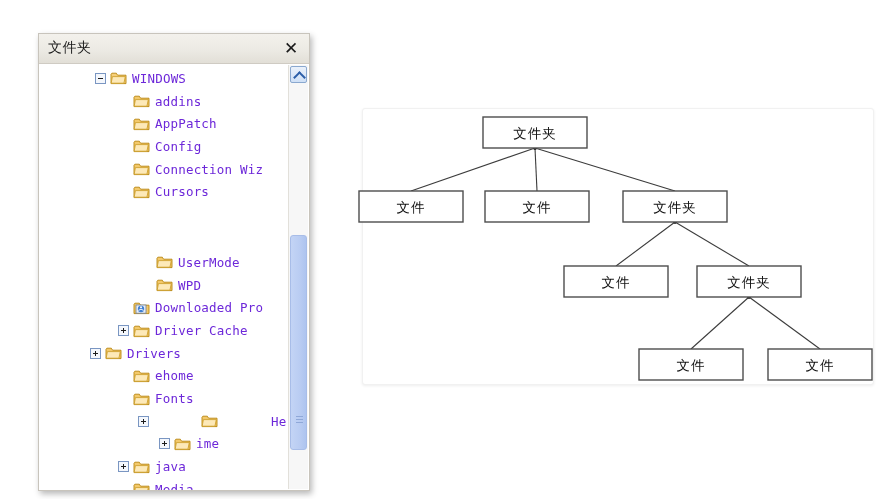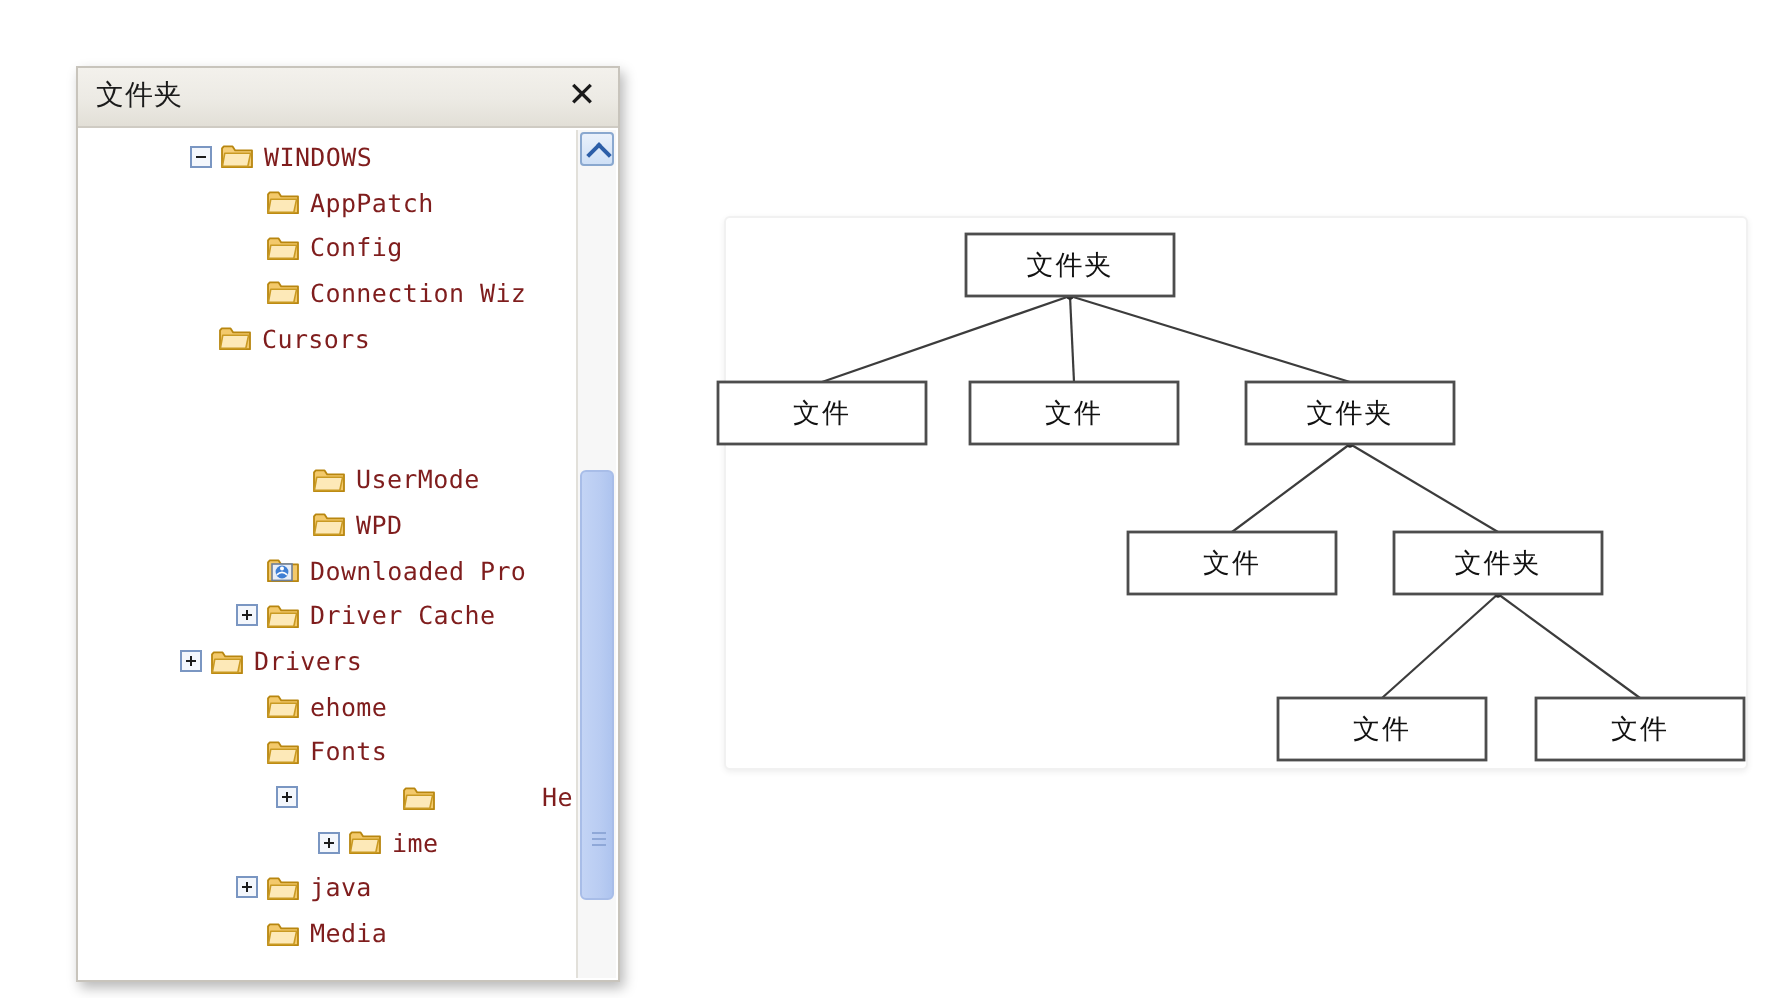--- a/index.html
+++ b/index.html
@@ -121,21 +121,21 @@
     width: 17px;
     height: 14px;
     flex: 0 0 auto;
     margin-right: 5px;
     position: relative;
   }
   .folder-icon svg { display: block; }
   .row-label {
     font-family: "DejaVu Sans Mono", "Liberation Mono", monospace;
     font-size: 12.5px;
-    color: #7f1d1d;
+    color: #6d28d9;
     letter-spacing: 0.2px;
   }
 
   
   #scrollbar {
     position: absolute;
     right: 1px;
     top: 1px;
     bottom: 1px;
     width: 20px;
@@ -255,20 +255,30 @@
           <span class="row-label">WINDOWS</span>
         </div>
         <div class="tree-row" style="padding-left: 79px;">
           <span class="toggle-spacer"></span>
           <span class="folder-icon">
             <svg width="17" height="14" viewBox="0 0 17 14">
               <path d="M1 3.2 L1 12.6 L16 12.6 L16 4.2 L7.6 4.2 L6.3 2.2 L1.9 2.2 Z" fill="#f3c96b" stroke="#b8860f" stroke-width="0.9" stroke-linejoin="round"></path>
               <path d="M2.4 5.6 L15.3 5.6 L13.9 12.2 L1.2 12.2 Z" fill="#fde9b8" stroke="#c99a23" stroke-width="0.8" stroke-linejoin="round"></path>
             </svg>
           </span>
+          <span class="row-label">addins</span>
+        </div>
+        <div class="tree-row" style="padding-left: 79px;">
+          <span class="toggle-spacer"></span>
+          <span class="folder-icon">
+            <svg width="17" height="14" viewBox="0 0 17 14">
+              <path d="M1 3.2 L1 12.6 L16 12.6 L16 4.2 L7.6 4.2 L6.3 2.2 L1.9 2.2 Z" fill="#f3c96b" stroke="#b8860f" stroke-width="0.9" stroke-linejoin="round"></path>
+              <path d="M2.4 5.6 L15.3 5.6 L13.9 12.2 L1.2 12.2 Z" fill="#fde9b8" stroke="#c99a23" stroke-width="0.8" stroke-linejoin="round"></path>
+            </svg>
+          </span>
           <span class="row-label">AppPatch</span>
         </div>
         <div class="tree-row" style="padding-left: 79px;">
           <span class="toggle-spacer"></span>
           <span class="folder-icon">
             <svg width="17" height="14" viewBox="0 0 17 14">
               <path d="M1 3.2 L1 12.6 L16 12.6 L16 4.2 L7.6 4.2 L6.3 2.2 L1.9 2.2 Z" fill="#f3c96b" stroke="#b8860f" stroke-width="0.9" stroke-linejoin="round"></path>
               <path d="M2.4 5.6 L15.3 5.6 L13.9 12.2 L1.2 12.2 Z" fill="#fde9b8" stroke="#c99a23" stroke-width="0.8" stroke-linejoin="round"></path>
             </svg>
           </span>
@@ -277,21 +287,21 @@
         <div class="tree-row" style="padding-left: 79px;">
           <span class="toggle-spacer"></span>
           <span class="folder-icon">
             <svg width="17" height="14" viewBox="0 0 17 14">
               <path d="M1 3.2 L1 12.6 L16 12.6 L16 4.2 L7.6 4.2 L6.3 2.2 L1.9 2.2 Z" fill="#f3c96b" stroke="#b8860f" stroke-width="0.9" stroke-linejoin="round"></path>
               <path d="M2.4 5.6 L15.3 5.6 L13.9 12.2 L1.2 12.2 Z" fill="#fde9b8" stroke="#c99a23" stroke-width="0.8" stroke-linejoin="round"></path>
             </svg>
           </span>
           <span class="row-label">Connection Wiz</span>
         </div>
-        <div class="tree-row" style="padding-left: 55px;">
+        <div class="tree-row" style="padding-left: 79px;">
           <span class="toggle-spacer"></span>
           <span class="folder-icon">
             <svg width="17" height="14" viewBox="0 0 17 14">
               <path d="M1 3.2 L1 12.6 L16 12.6 L16 4.2 L7.6 4.2 L6.3 2.2 L1.9 2.2 Z" fill="#f3c96b" stroke="#b8860f" stroke-width="0.9" stroke-linejoin="round"></path>
               <path d="M2.4 5.6 L15.3 5.6 L13.9 12.2 L1.2 12.2 Z" fill="#fde9b8" stroke="#c99a23" stroke-width="0.8" stroke-linejoin="round"></path>
             </svg>
           </span>
           <span class="row-label">Cursors</span>
         </div>
         <div class="tree-row" style="padding-left: 102px; margin-top: 48px;">

